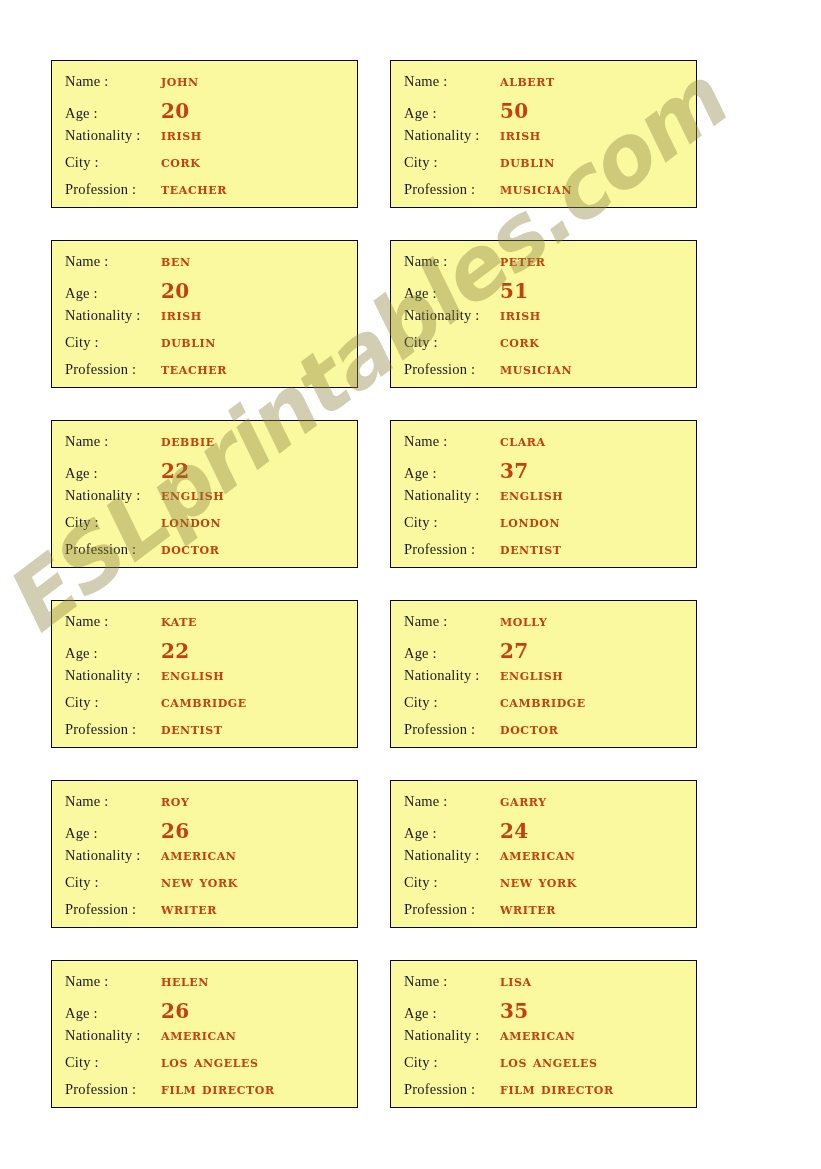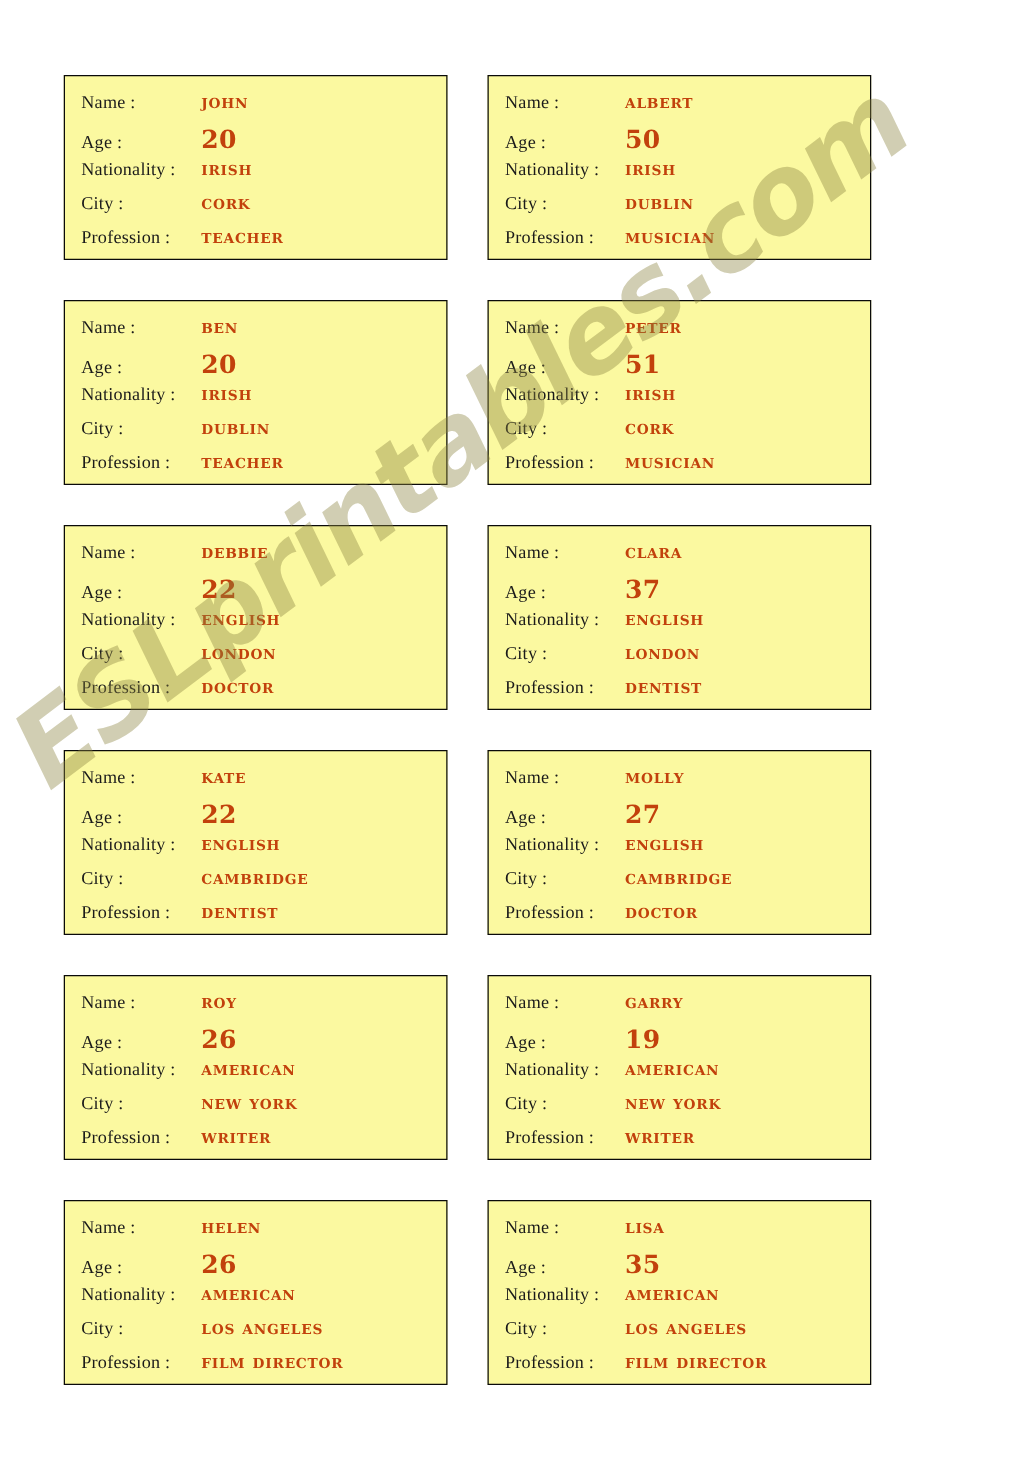--- a/index.html
+++ b/index.html
@@ -311,21 +311,21 @@
           <span class="field-value">Writer</span>
         </div>
       </div>
       <div class="id-card">
         <div class="card-row">
           <span class="field-label">Name :</span>
           <span class="field-value">Garry</span>
         </div>
         <div class="card-row">
           <span class="field-label">Age :</span>
-          <span class="field-value numeric">19</span>
+          <span class="field-value numeric">24</span>
         </div>
         <div class="card-row">
           <span class="field-label">Nationality :</span>
           <span class="field-value">American</span>
         </div>
         <div class="card-row">
           <span class="field-label">City :</span>
           <span class="field-value">New York</span>
         </div>
         <div class="card-row">

